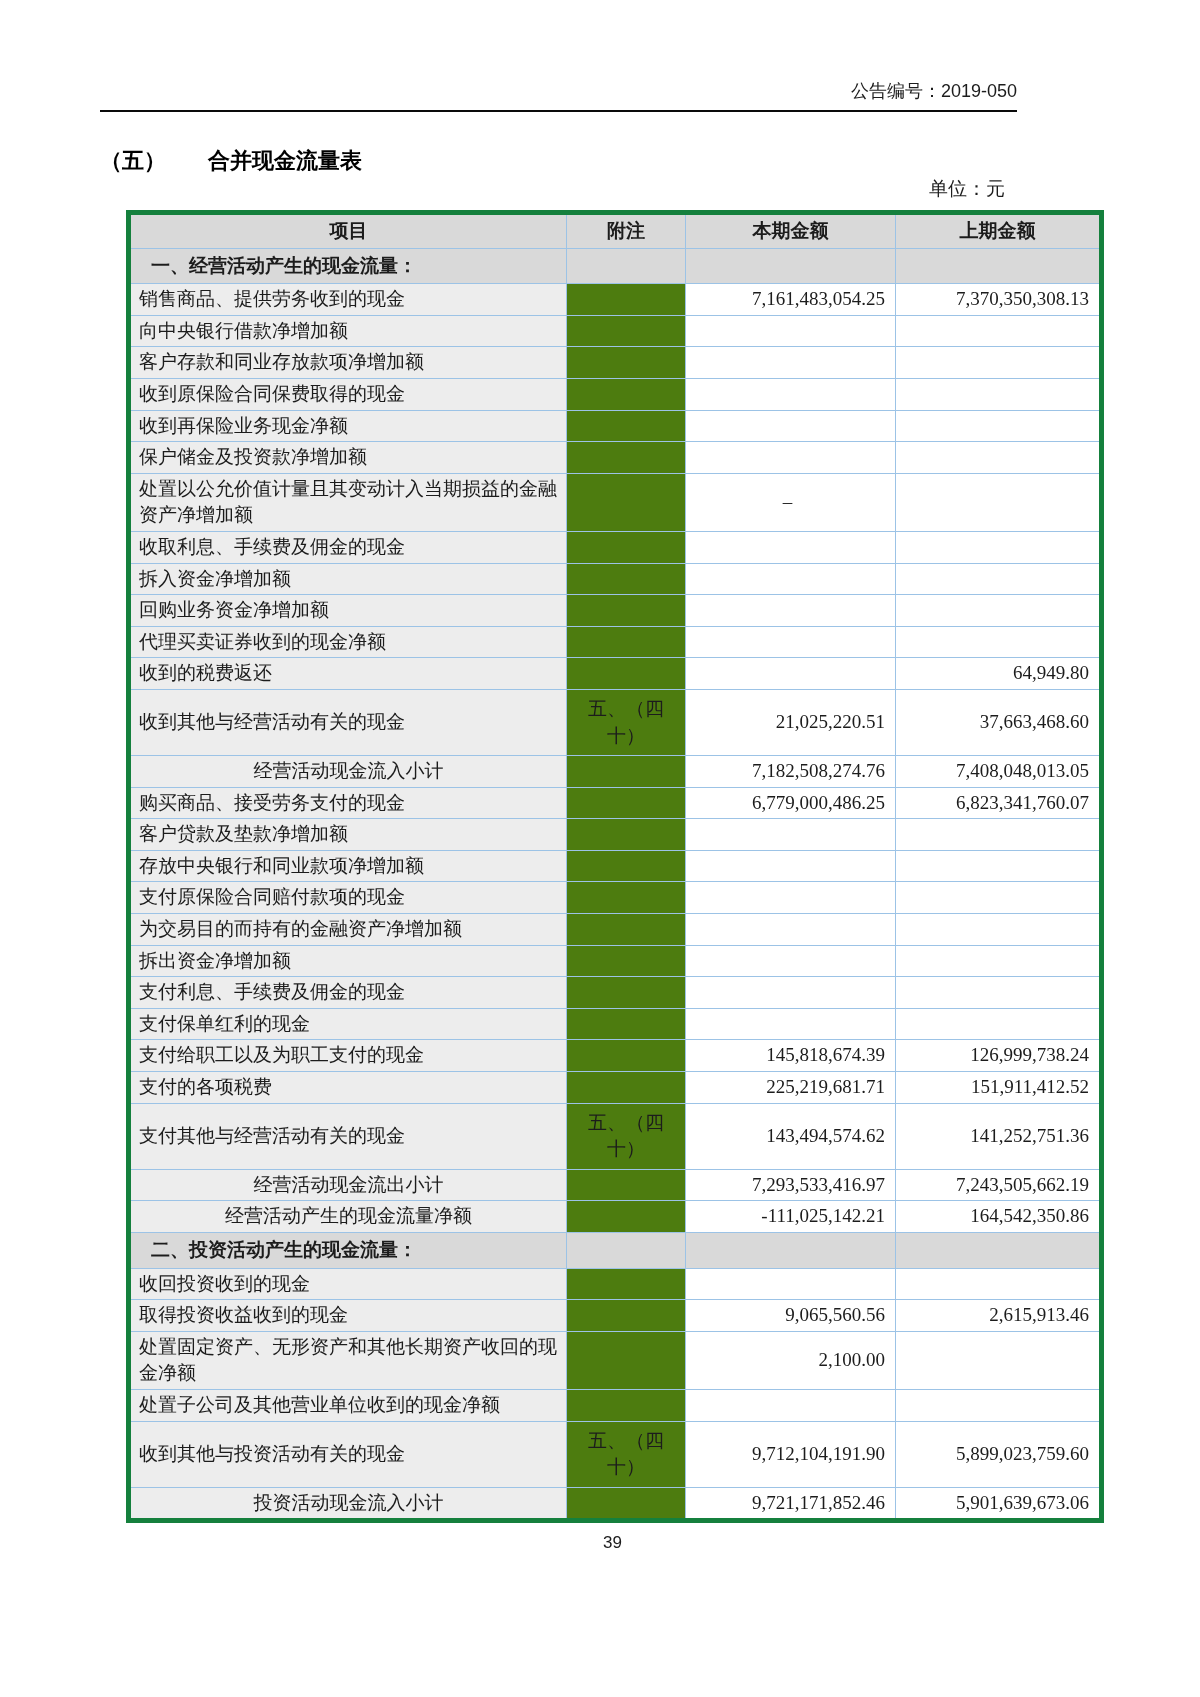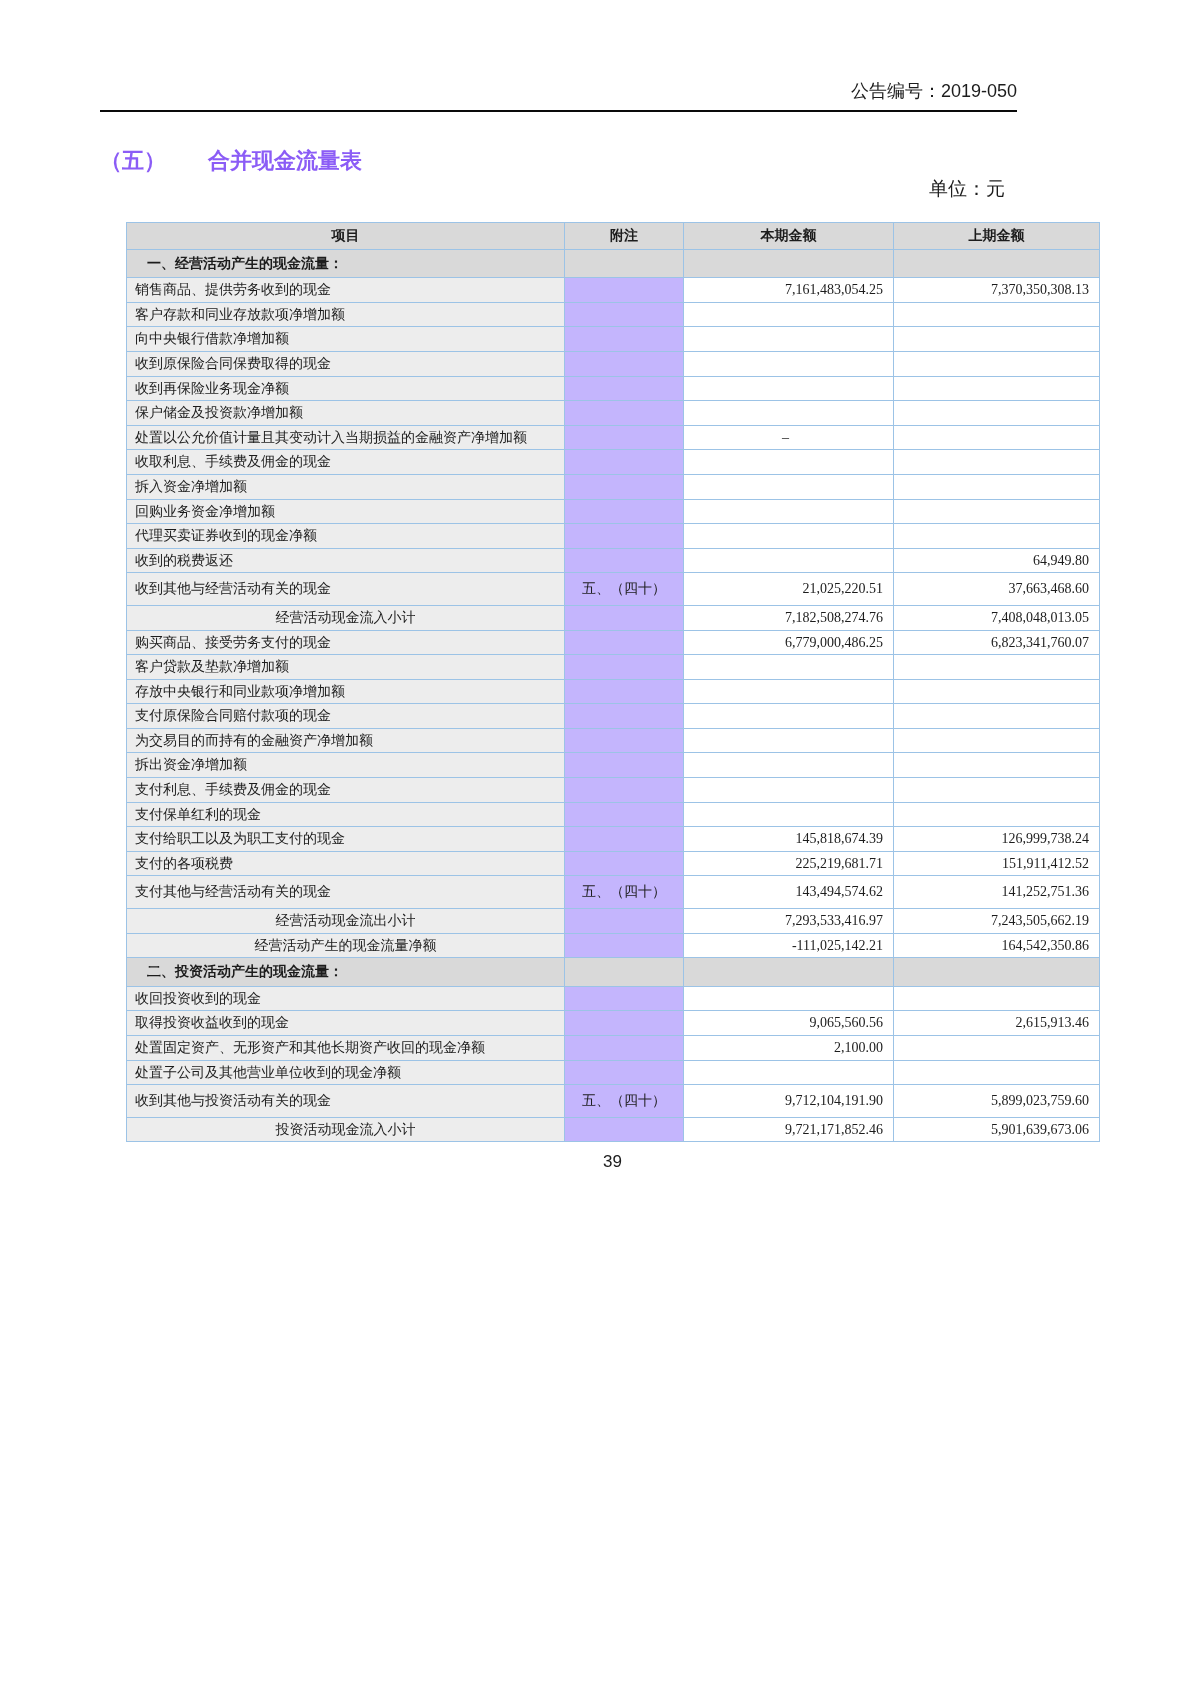--- a/index.html
+++ b/index.html
@@ -26,36 +26,36 @@
   .header-rule {
     margin-top: 8px;
     height: 0;
     border-top: 2.5px solid #0a0a0a;
     width: 100%;
   }
   .doc-title {
     margin-top: 34px;
     font-size: 22px;
     font-weight: bold;
-    color: #8b5cf6;
+    color: #000000;
   }
   .doc-title .title-index { margin-right: 42px; }
   .unit-row {
     text-align: right;
     font-size: 19px;
     padding-right: 12px;
   }
   table.cash-flow {
-    margin-top: 20px;
+    margin-top: 8px;
     margin-left: 26px;
     width: 973px;
     border-collapse: collapse;
     table-layout: fixed;
-    border: 1px solid #15803d;
-    font-size: 14px;
+    border: 5px solid #15803d;
+    font-size: 19px;
   }
   table.cash-flow th, table.cash-flow td {
     border: 1px solid #9cc3e6;
     line-height: 1.4;
     vertical-align: middle;
     word-break: break-all;
   }
   thead th {
     background: #d9d9d9;
     font-weight: bold;
@@ -72,21 +72,21 @@
   td.label-cell {
     background: #ededed;
     padding: 2px 8px;
     text-align: left;
   }
   tr.row-subtotal td.label-cell {
     font-weight: normal;
     text-align: center;
   }
   td.note-cell {
-    background: #c4b5fd;
+    background: #4d7c0f;
     padding: 6px 14px;
     text-align: center;
   }
   td.amount-cell {
     background: #ffffff;
     padding: 2px 10px 2px 4px;
     text-align: right;
   }
   .page-number {
     width: 973px;
@@ -138,27 +138,27 @@
           <td></td>
           <td></td>
         </tr>
         <tr class="row-item">
           <td class="label-cell">销售商品、提供劳务收到的现金</td>
           <td class="note-cell"></td>
           <td class="amount-cell">7,161,483,054.25</td>
           <td class="amount-cell">7,370,350,308.13</td>
         </tr>
         <tr class="row-item">
+          <td class="label-cell">向中央银行借款净增加额</td>
+          <td class="note-cell"></td>
+          <td class="amount-cell"></td>
+          <td class="amount-cell"></td>
+        </tr>
+        <tr class="row-item">
           <td class="label-cell">客户存款和同业存放款项净增加额</td>
-          <td class="note-cell"></td>
-          <td class="amount-cell"></td>
-          <td class="amount-cell"></td>
-        </tr>
-        <tr class="row-item">
-          <td class="label-cell">向中央银行借款净增加额</td>
           <td class="note-cell"></td>
           <td class="amount-cell"></td>
           <td class="amount-cell"></td>
         </tr>
         <tr class="row-item">
           <td class="label-cell">收到原保险合同保费取得的现金</td>
           <td class="note-cell"></td>
           <td class="amount-cell"></td>
           <td class="amount-cell"></td>
         </tr>

